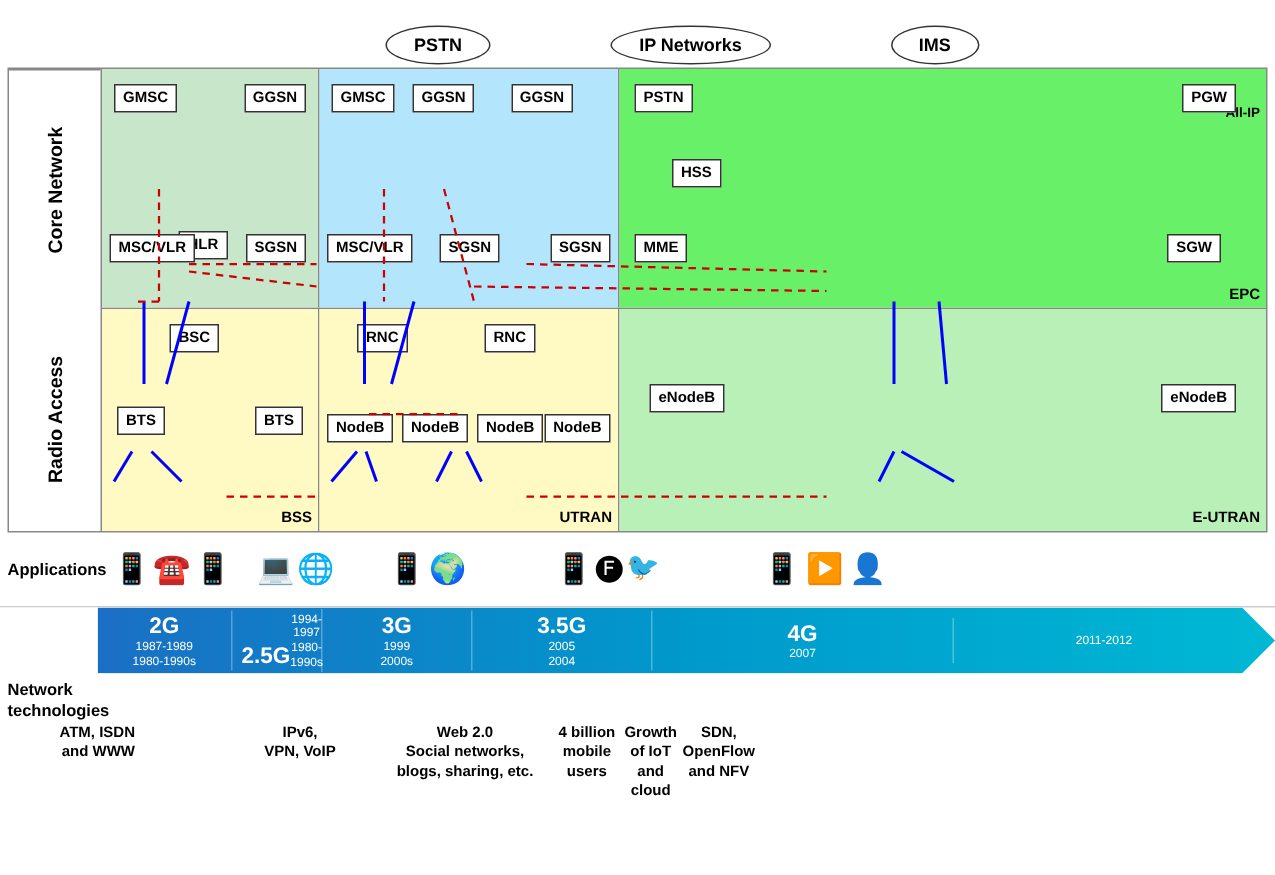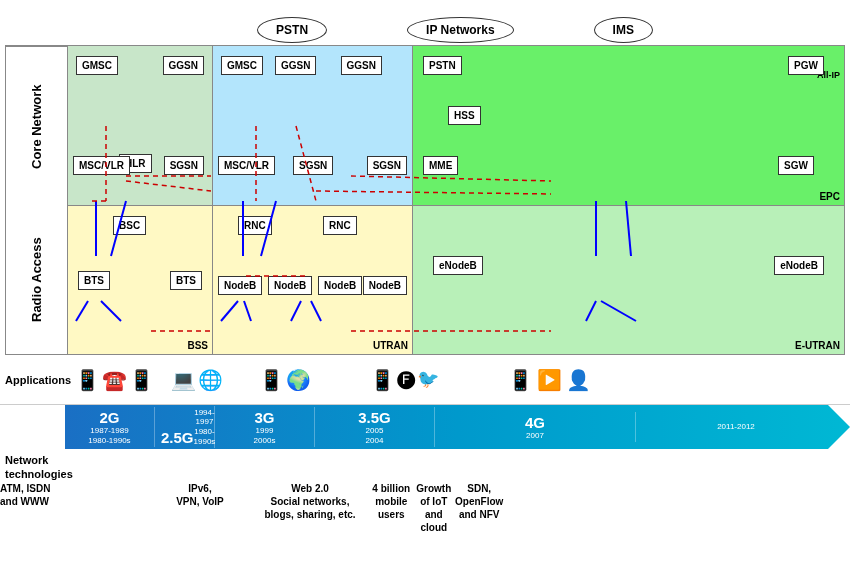--- a/index.html
+++ b/index.html
@@ -275,21 +275,21 @@
           <span style="font-size:14px;font-weight:900;"></span>
           <span style="font-size:8px;text-align:center;white-space:pre-line;line-height:1.2;">2011-2012</span>
         </div>
       </div>
     </div>
 
     <div style="display:flex;flex-direction:column;align-items:flex-start;padding-top:4px;flex:1;">
       <div style="width:65px;font-size:11px;font-weight:bold;padding-left:5px;line-height:1.3;">Network
 technologies</div>
       <div style="flex:1;display:flex;flex-direction:row;">
-        <div style="width:90px;font-size:10px;font-weight:bold;text-align:left;white-space:pre-line;line-height:1.3;">ATM, ISDN
+        <div style="width:90px;font-size:10px;font-weight:bold;text-align:right;white-space:pre-line;line-height:1.3;">ATM, ISDN
 and WWW</div>
         <div style="width:60px;font-size:10px;font-weight:bold;text-align:center;white-space:pre-line;"></div>
         <div style="width:100px;font-size:10px;font-weight:bold;text-align:center;white-space:pre-line;line-height:1.3;">IPv6,
 VPN, VoIP</div>
         <div style="width:120px;font-size:10px;font-weight:bold;text-align:center;white-space:pre-line;line-height:1.3;">Web 2.0
 Social networks,
 blogs, sharing, etc.</div>
         <div style="flex:1;font-size:10px;font-weight:bold;text-align:center;white-space:pre-line;line-height:1.3;">4 billion
 mobile
 users</div>

